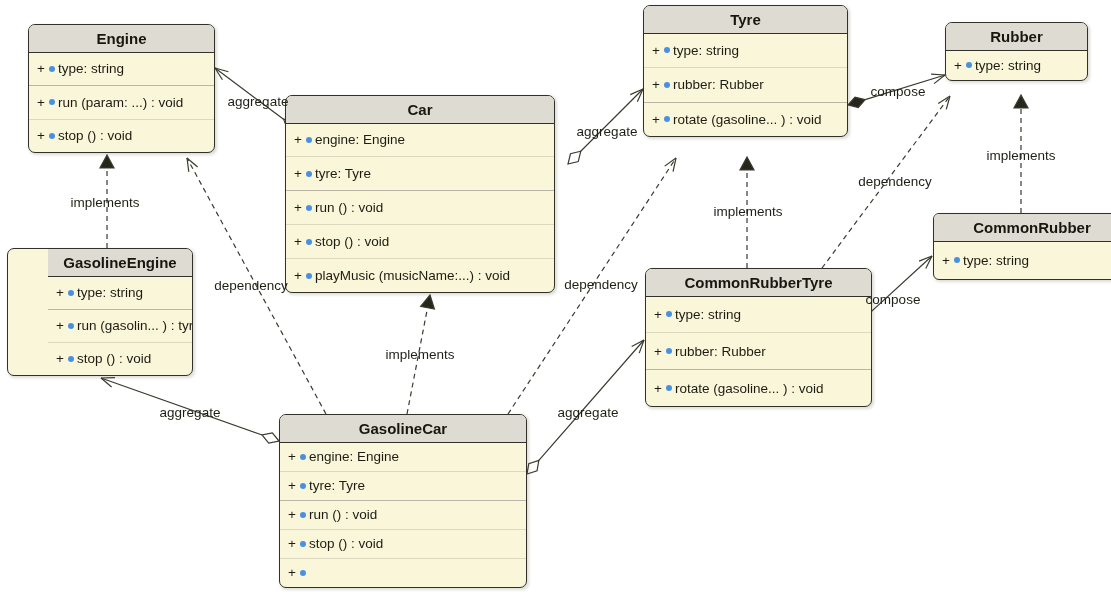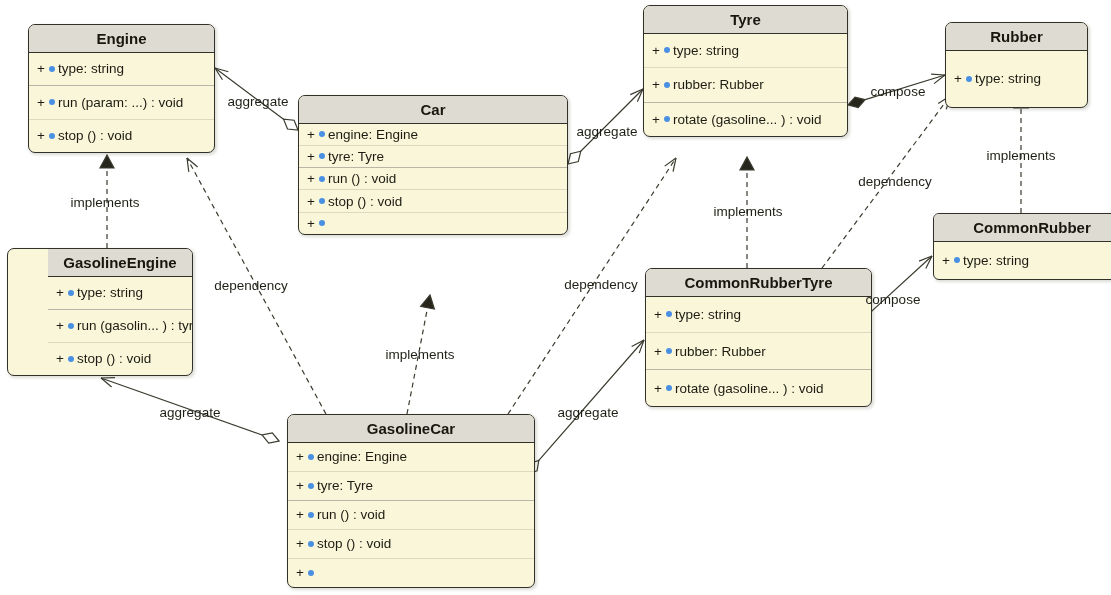--- a/index.html
+++ b/index.html
@@ -125,21 +125,21 @@
             <span class="dot"></span>
             <span>run (param: ...) : void</span>
           </div>
           <div class="member">
             <span class="plus">+</span>
             <span class="dot"></span>
             <span>stop () : void</span>
           </div>
         </div>
       </div>
-      <div class="uml-class" style="left: 298px; top: 95px; width: 270px; height: 140px;">
+      <div class="uml-class" style="left: 285px; top: 95px; width: 270px; height: 198px;">
         <div class="hdr">Car</div>
         <div class="rows">
           <div class="member">
             <span class="plus">+</span>
             <span class="dot"></span>
             <span>engine: Engine</span>
           </div>
           <div class="member">
             <span class="plus">+</span>
             <span class="dot"></span>
@@ -151,20 +151,21 @@
             <span>run () : void</span>
           </div>
           <div class="member">
             <span class="plus">+</span>
             <span class="dot"></span>
             <span>stop () : void</span>
           </div>
           <div class="member">
             <span class="plus">+</span>
             <span class="dot"></span>
+            <span>playMusic (musicName:...) : void</span>
           </div>
         </div>
       </div>
       <div class="uml-class" style="left: 643px; top: 5px; width: 205px; height: 132px;">
         <div class="hdr">Tyre</div>
         <div class="rows">
           <div class="member">
             <span class="plus">+</span>
             <span class="dot"></span>
             <span>type: string</span>
@@ -174,21 +175,21 @@
             <span class="dot"></span>
             <span>rubber: Rubber</span>
           </div>
           <div class="member section-start">
             <span class="plus">+</span>
             <span class="dot"></span>
             <span>rotate (gasoline... ) : void</span>
           </div>
         </div>
       </div>
-      <div class="uml-class" style="left: 945px; top: 22px; width: 143px; height: 86px;">
+      <div class="uml-class" style="left: 945px; top: 22px; width: 143px; height: 59px;">
         <div class="hdr">Rubber</div>
         <div class="rows">
           <div class="member">
             <span class="plus">+</span>
             <span class="dot"></span>
             <span>type: string</span>
           </div>
         </div>
       </div>
       <div class="uml-class" style="left: 7px; top: 248px; width: 186px; height: 128px; padding-left: 40px;">
@@ -234,21 +235,21 @@
             <span class="dot"></span>
             <span>rubber: Rubber</span>
           </div>
           <div class="member section-start">
             <span class="plus">+</span>
             <span class="dot"></span>
             <span>rotate (gasoline... ) : void</span>
           </div>
         </div>
       </div>
-      <div class="uml-class" style="left: 279px; top: 414px; width: 248px; height: 174px; margin-left: 8px;">
+      <div class="uml-class" style="left: 279px; top: 414px; width: 248px; height: 174px;">
         <div class="hdr">GasolineCar</div>
         <div class="rows">
           <div class="member">
             <span class="plus">+</span>
             <span class="dot"></span>
             <span>engine: Engine</span>
           </div>
           <div class="member">
             <span class="plus">+</span>
             <span class="dot"></span>

